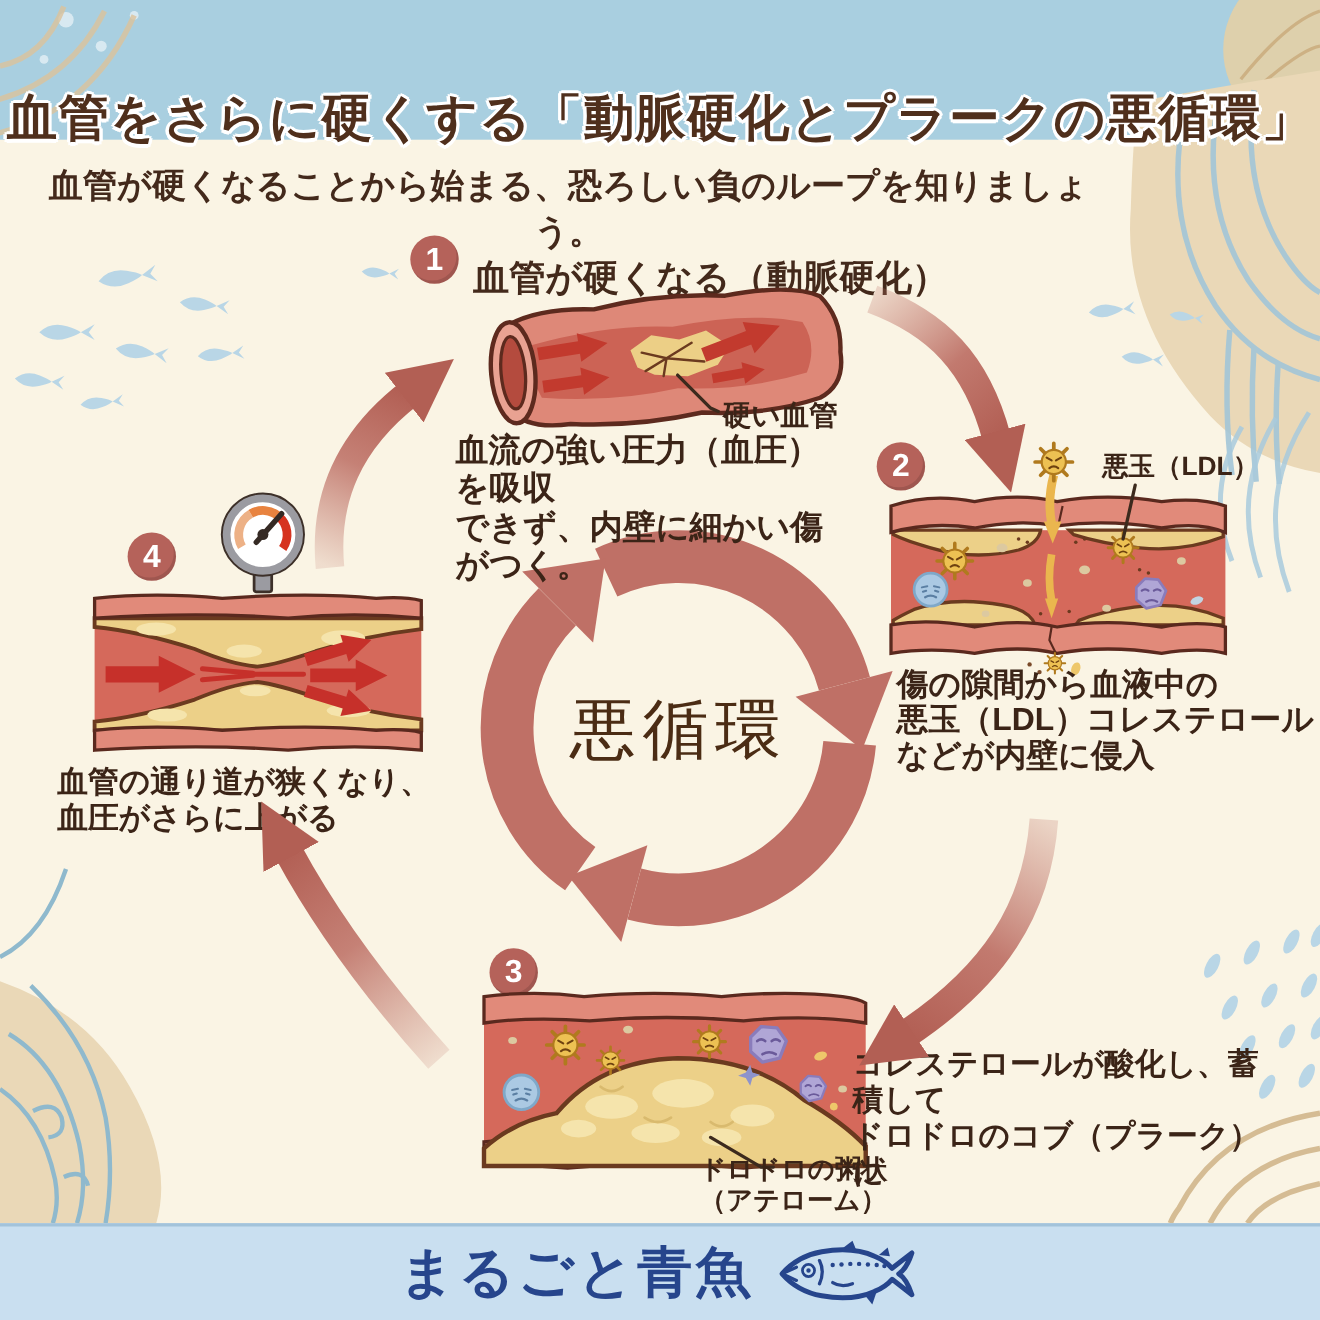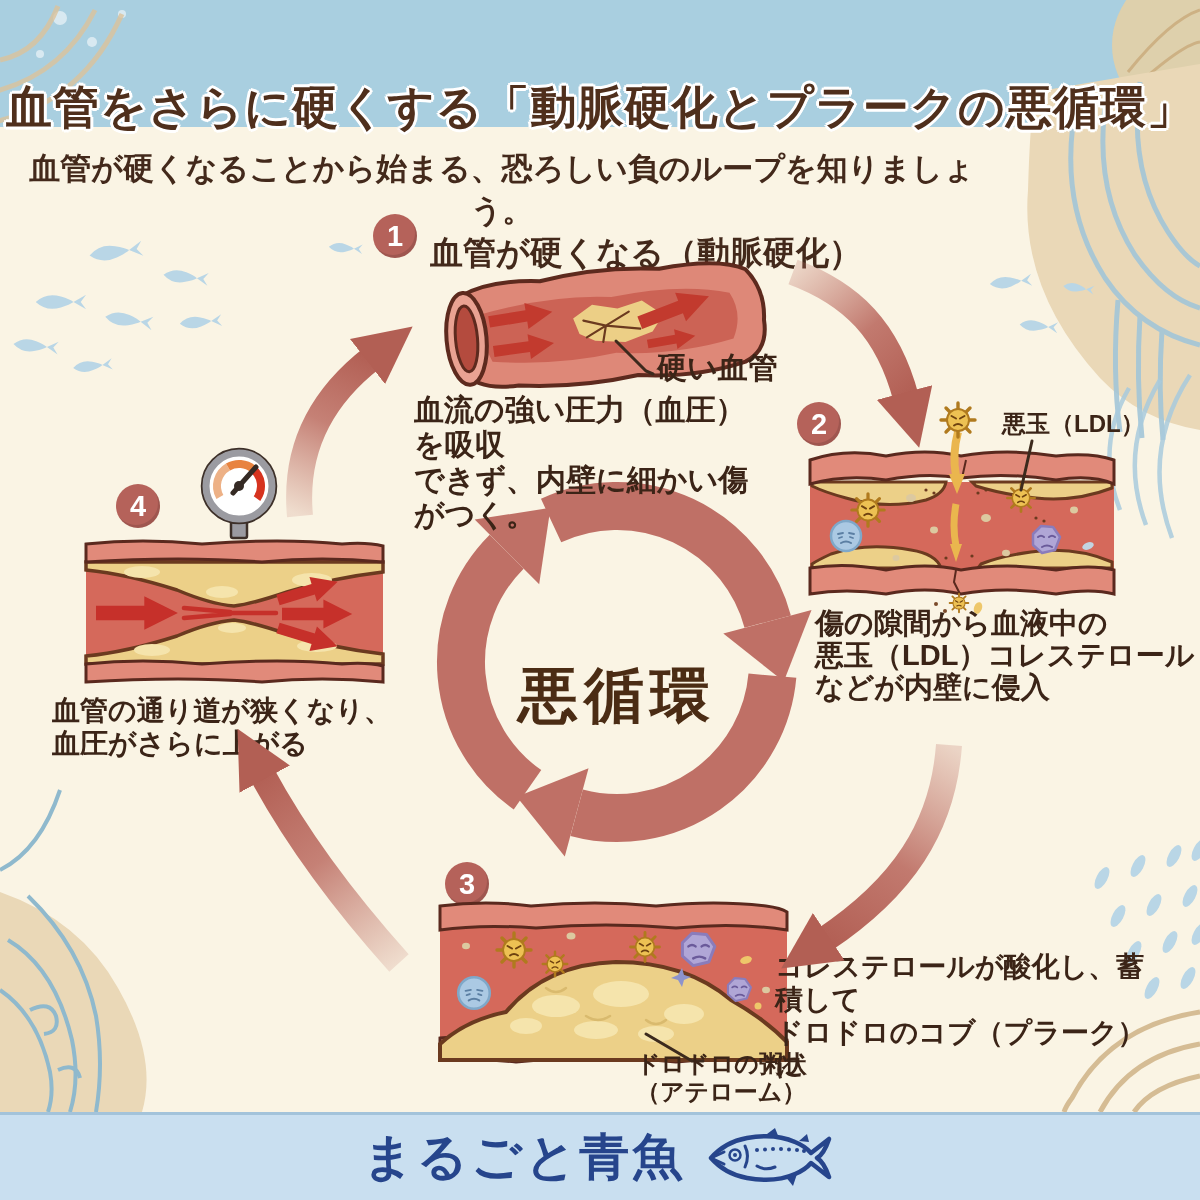--- a/index.html
+++ b/index.html
@@ -3,27 +3,27 @@
 <meta charset="utf-8">
 <style>
   html,body{margin:0;padding:0;}
   body{font-family:"Liberation Sans","DejaVu Sans",sans-serif;}
   .canvas{position:relative;width:1200px;height:1200px;background:#faf4e4;overflow:hidden;}
   .abs{position:absolute;}
   .z1{z-index:1;} .z2{z-index:2;} .z3{z-index:3;}
   .header-band{left:0;top:0;width:1200px;height:127px;background:#a9cfe0;z-index:0;}
   .page-title{left:0;top:33px;width:1200px;text-align:center;font-size:46px;font-weight:900;color:#4f2f1c;letter-spacing:1px;
     text-shadow:-2px -2px 0 #fff,2px -2px 0 #fff,-2px 2px 0 #fff,2px 2px 0 #fff,0 -3px 0 #fff,0 3px 0 #fff,-3px 0 0 #fff,3px 0 0 #fff;margin-top:44px;}
-  .intro-text{left:0;top:148px;width:1004px;text-align:center;font-size:31px;font-weight:700;color:#43291b;font-family:Liberation Serif, serif;}
+  .intro-text{left:15px;top:148px;width:1004px;text-align:center;font-size:31px;font-weight:700;color:#43291b;font-family:Liberation Serif, serif;}
   .badge{width:44px;height:44px;border-radius:50%;background:#b5625a;color:#fff;font-size:29px;font-weight:700;
     display:flex;align-items:center;justify-content:center;box-shadow:inset -2px -3px 0 rgba(0,0,0,.12);}
   .step-title{font-size:33px;font-weight:800;color:#43291b;}
   .cap{font-weight:700;color:#3b2417;text-align:left;white-space:pre-line;}
   .callout{font-weight:700;color:#3b2417;white-space:pre-line;}
-  .center-label{left:428px;top:656px;width:378px;text-align:center;font-size:60px;font-weight:700;color:#4b2c14;letter-spacing:6px;}
+  .center-label{left:428px;top:624px;width:378px;text-align:center;font-size:60px;font-weight:400;color:#4b2c14;letter-spacing:6px;}
   .footer-band{left:0;top:1112px;width:1200px;height:88px;background:#c9dff0;border-top:3px solid #a3c3da;box-sizing:border-box;
     display:flex;align-items:center;justify-content:center;gap:20px;z-index:2;}
   .brand-text{font-size:50px;font-weight:800;color:#26458c;letter-spacing:3px;}
   svg{display:block;}
 </style>
 </head>
 <body>
 
 <div class="canvas">
 
@@ -198,21 +198,21 @@
     <ellipse cx="32" cy="63" rx="11" ry="33" fill="#b44b3e" stroke="#5d2a1e" stroke-width="3"></ellipse>
     <path d="M140,52 L160,40 L185,46 L210,40 L230,56 L218,72 L190,80 L160,76 L145,68 Z" fill="#eccf86"></path>
     <path d="M150,55 L172,62 M172,62 L196,50 M172,62 L168,78 M172,62 L206,68 M172,62 L152,72" stroke="#6b3a1f" stroke-width="2.2" fill="none" stroke-linecap="round"></path>
     <g style="color:#c23a2e">
       <use href="#arrshape" transform="translate(56,48) rotate(-4) scale(0.82)"></use>
       <use href="#arrshape" transform="translate(58,78) rotate(-3) scale(0.78)"></use>
       <use href="#arrshape" transform="translate(206,62) rotate(-16) scale(0.95)"></use>
       <use href="#arrshape" transform="translate(212,84) rotate(-5) scale(0.62)"></use>
     </g>
   </svg>
-  <div class="abs z3 callout" style="left:657px;top:348px;font-size:30px;">硬い血管</div>
+  <div class="abs z3 callout" style="left:657px;top:360px;font-size:26px;">硬い血管</div>
   <div class="abs z2 cap" style="left:414px;top:392px;width:360px;font-size:30px;line-height:35px;">血流の強い圧力（血圧）を吸収
 できず、内壁に細かい傷がつく。</div>
 
   <div class="abs z2 badge" style="left:797px;top:402px;">
       <span>2</span>
     </div>
 
   <svg class="abs z2" style="left:806px;top:398px;" width="312" height="218" viewBox="0 0 312 218">
     <rect x="4" y="84" width="304" height="88" fill="#d5695b"></rect>
     <path d="M6,84 L140,84 Q138,96 120,102 Q80,112 40,100 Q18,94 6,88 Z" fill="#ecd088" stroke="#6b3a1f" stroke-width="3"></path>

